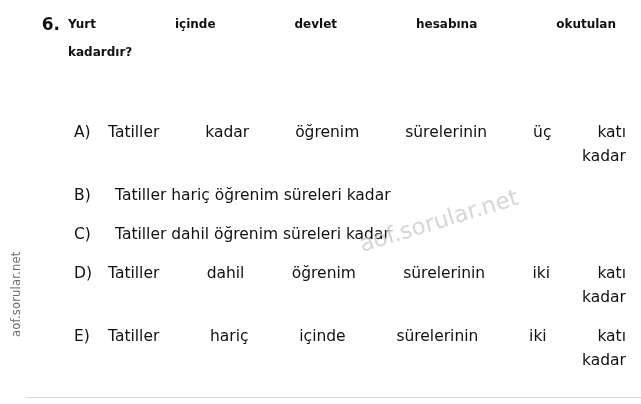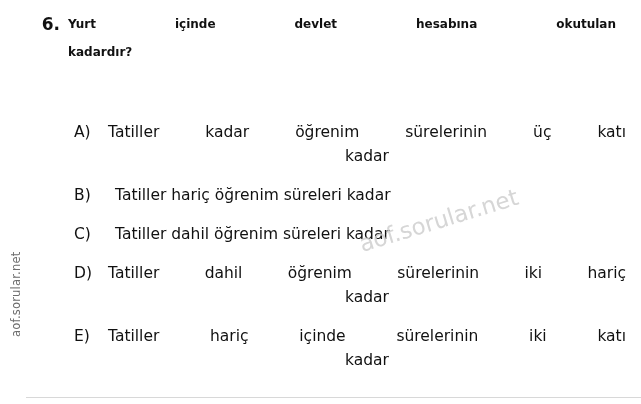--- a/index.html
+++ b/index.html
@@ -122,21 +122,21 @@
     width: 470px;
   }
   .opt-text .justify-line {
     display: block;
     text-align: justify;
     text-align-last: justify;
     white-space: pre-wrap;
   }
   .opt-text .last-line {
     display: block;
-    text-align: center;
+    text-align: right;
     white-space: pre-wrap;
   }
   .opt-text .single-line {
     display: block;
     text-align: left;
     white-space: pre-wrap;
     margin-left: 7px;
   }
 
   
@@ -203,21 +203,21 @@
       <div class="option">
         <div class="opt-letter">C)</div>
         <div class="opt-text">
           <span class="single-line">Tatiller dahil öğrenim süreleri kadar</span>
         </div>
       </div>
 
       <div class="option">
         <div class="opt-letter">D)</div>
         <div class="opt-text">
-          <span class="justify-line">Tatiller dahil öğrenim sürelerinin iki hariç</span>
+          <span class="justify-line">Tatiller dahil öğrenim sürelerinin iki katı</span>
           <span class="last-line">kadar</span>
         </div>
       </div>
 
       <div class="option">
         <div class="opt-letter">E)</div>
         <div class="opt-text">
           <span class="justify-line">Tatiller hariç içinde sürelerinin iki katı</span>
           <span class="last-line">kadar</span>
         </div>

